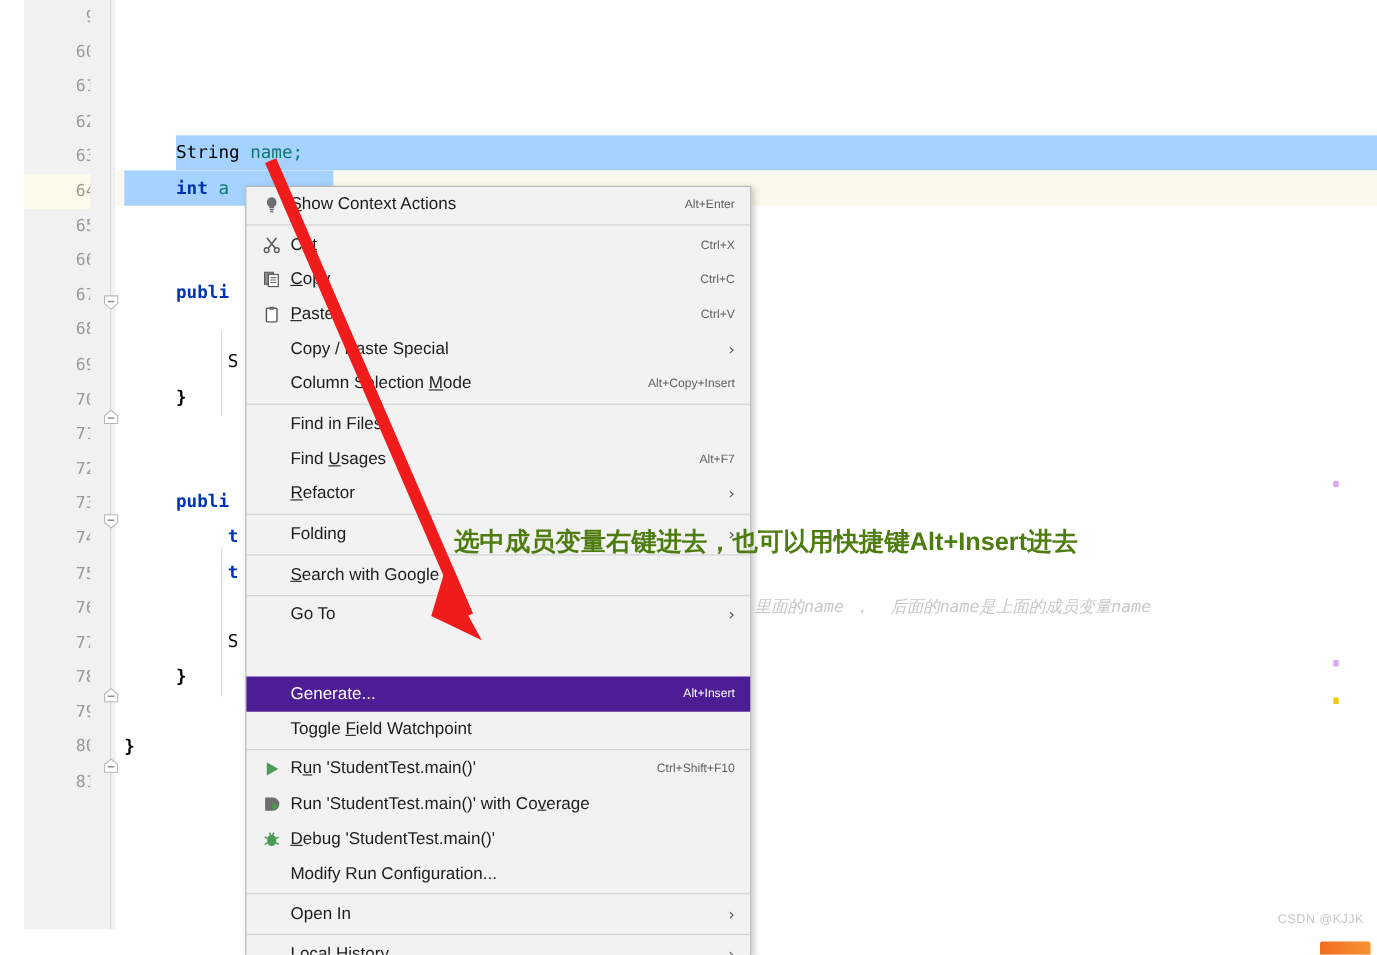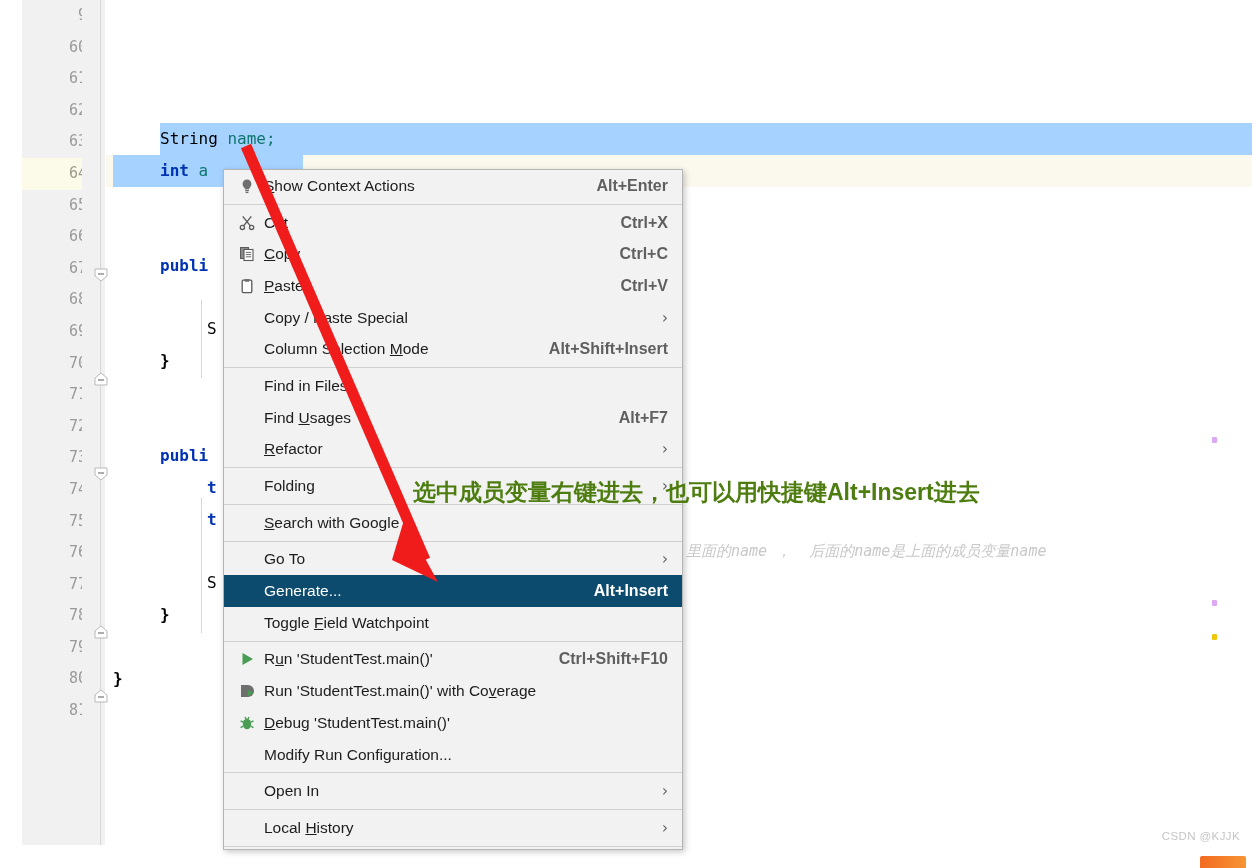--- a/index.html
+++ b/index.html
@@ -143,32 +143,32 @@
     min-width: 26px;
     display: flex;
     align-items: center;
     justify-content: center;
     margin-right: 4px;
   }
   .mi .lbl { flex: 1; }
   .mi .acc {
     color: #5f5f5f;
     margin-left: 18px;
-    font-size: 16px;
-    font-weight: bold;
+    font-size: 11px;
   }
   .mi .arrow {
     color: #5a5a5a;
     font-size: 15px;
     margin-left: 18px;
     font-family: "DejaVu Sans", sans-serif;
   }
   .mi.selected {
-    background: #0c4a6e;
+    background: #4c1d95;
     color: #ffffff;
+    margin-top: 40px;
   }
   .mi.selected .acc { color: #ffffff; }
   .msep {
     height: 1px;
     background: #d0d0d0;
     margin: 2px 0;
   }
   u { text-decoration: underline; }
 
   
@@ -362,21 +362,21 @@
         <span class="acc">Ctrl+V</span>
       </div>
       <div class="mi">
         <span class="ico"></span>
         <span class="lbl">Copy / Paste Special</span>
         <span class="arrow">›</span>
       </div>
       <div class="mi">
         <span class="ico"></span>
         <span class="lbl">Column Selection <u>M</u>ode</span>
-        <span class="acc">Alt+Shift+Insert</span>
+        <span class="acc">Alt+Copy+Insert</span>
       </div>
       <div class="msep"></div>
       <div class="mi">
         <span class="ico"></span>
         <span class="lbl">Find in Files</span>
       </div>
       <div class="mi">
         <span class="ico"></span>
         <span class="lbl">Find <u>U</u>sages</span>
         <span class="acc">Alt+F7</span>

